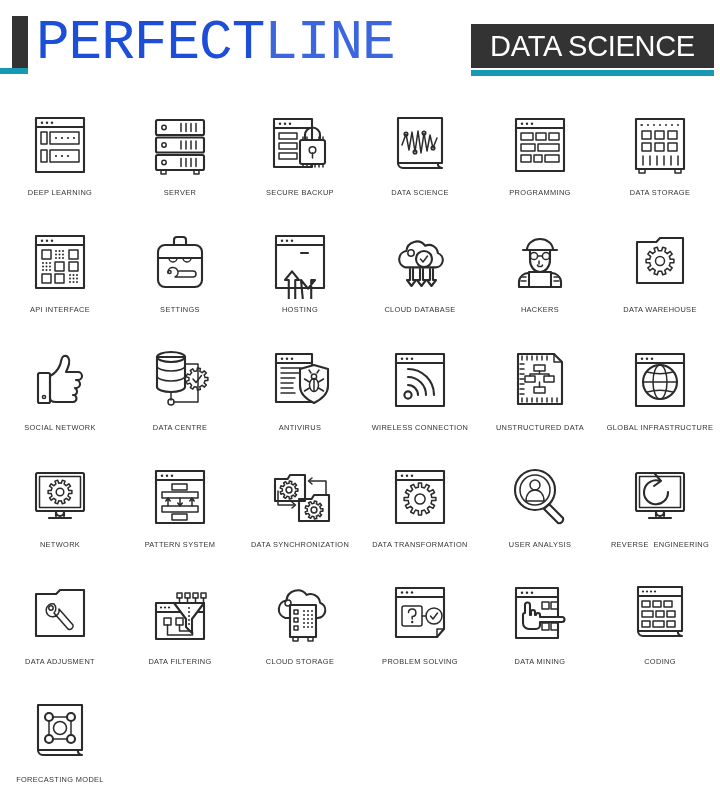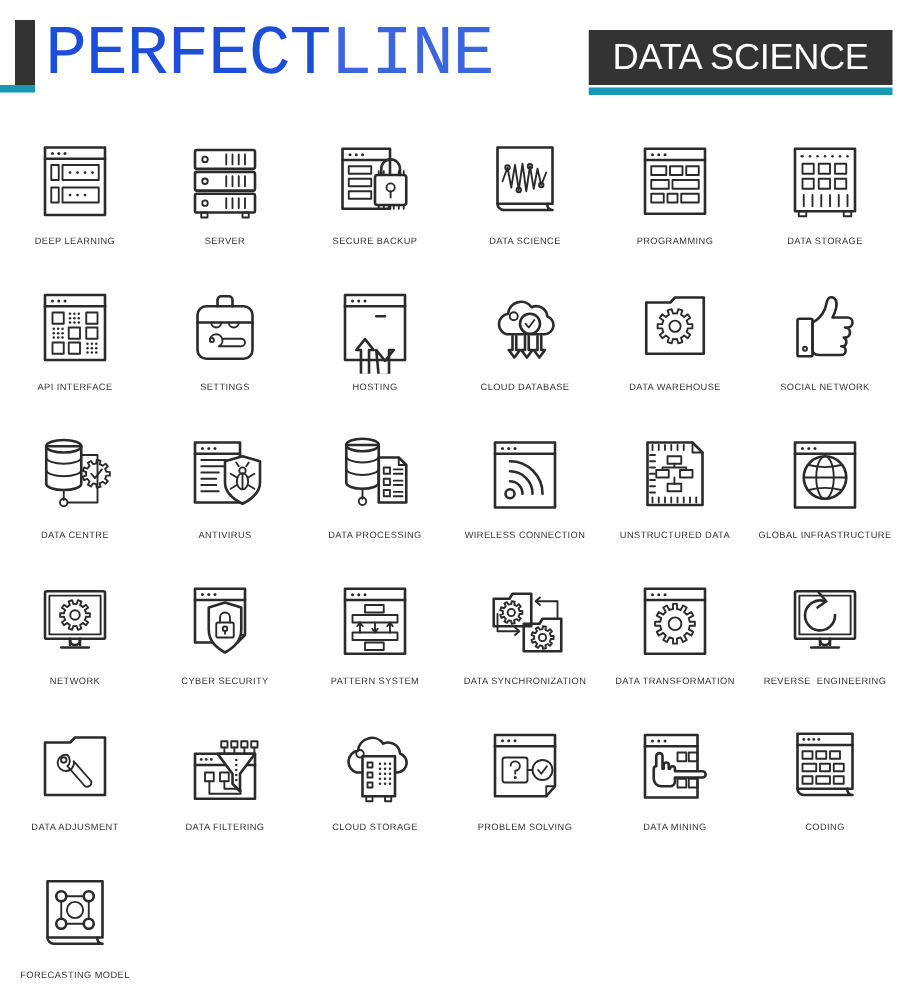--- a/index.html
+++ b/index.html
@@ -303,20 +303,38 @@
     <path class="ln" d="M27,44 l0,11 l-3,0 l4.5,6 l4.5,-6 l-3,0 l0,-11"></path>
     <path class="ln" d="M37,44 l0,11 l-3,0 l4.5,6 l4.5,-6 l-3,0 l0,-11"></path>
     <path class="ln" d="M47,44 l0,11 l-3,0 l4.5,6 l4.5,-6 l-3,0 l0,-11"></path>
           </svg>
         </div>
         <div class="cap">CLOUD DATABASE</div>
       </div>
       <div class="cell">
         <div class="icon-box">
           <svg viewBox="0 0 74 74" aria-hidden="true">
+            <path class="ln" d="M24,25 a13,11 0 0 1 26,0"></path>
+    <line class="ln" x1="20" y1="25" x2="54" y2="25"></line>
+    <path class="ln" d="M27,25 l0,10 a10,12 0 0 0 20,0 l0,-10"></path>
+    <circle class="ln-t" cx="31" cy="31" r="3.6"></circle>
+    <circle class="ln-t" cx="43" cy="31" r="3.6"></circle>
+    <line class="ln-t" x1="34.6" y1="31" x2="39.4" y2="31"></line>
+    <line class="ln-t" x1="27" y1="30" x2="27.4" y2="30"></line>
+    <path class="ln-t" d="M36,36 l0,3 M34.5,40 a2.5,1.6 0 0 0 5,0"></path>
+    <path class="ln" d="M16,62 l0,-6 a10,10 0 0 1 9,-8 l24,0 a10,10 0 0 1 9,8 l0,6 Z"></path>
+    <rect class="wh" x="26" y="47" width="22" height="15"></rect>
+    <path class="ln-t" d="M18,52 l5,0 M18,56 l5,0 M51,52 l5,0 M51,56 l5,0"></path>
+          </svg>
+        </div>
+        <div class="cap">HACKERS</div>
+      </div>
+      <div class="cell">
+        <div class="icon-box">
+          <svg viewBox="0 0 74 74" aria-hidden="true">
             <path class="ln" d="M14,58 L14,17 L33.32,17 L37,13 L60,13 L60,58 Z"></path>
             <path class="ln-t" d="M47.2,34.3L50.9,34.3L50.9,37.7L47.2,37.7A10.4,10.4 0 0 1 46.3,40.6L46.3,40.6L49.2,42.8L47.2,45.6L44.3,43.4A10.4,10.4 0 0 1 41.8,45.2L41.8,45.2L42.9,48.7L39.7,49.7L38.6,46.2A10.4,10.4 0 0 1 35.4,46.2L35.4,46.2L34.3,49.7L31.1,48.7L32.2,45.2A10.4,10.4 0 0 1 29.7,43.4L29.7,43.4L26.8,45.6L24.8,42.8L27.7,40.6A10.4,10.4 0 0 1 26.8,37.7L26.8,37.7L23.1,37.7L23.1,34.3L26.8,34.3A10.4,10.4 0 0 1 27.7,31.4L27.7,31.4L24.8,29.2L26.8,26.4L29.7,28.6A10.4,10.4 0 0 1 32.2,26.8L32.2,26.8L31.1,23.3L34.3,22.3L35.4,25.8A10.4,10.4 0 0 1 38.6,25.8L38.6,25.8L39.7,22.3L42.9,23.3L41.8,26.8A10.4,10.4 0 0 1 44.3,28.6L44.3,28.6L47.2,26.4L49.2,29.2L46.3,31.4A10.4,10.4 0 0 1 47.2,34.3Z"></path>
             <circle class="ln-t" cx="37" cy="36" r="4.5"></circle>
           </svg>
         </div>
         <div class="cap">DATA WAREHOUSE</div>
       </div>
       <div class="cell">
         <div class="icon-box">
           <svg viewBox="0 0 74 74" aria-hidden="true">
@@ -358,40 +376,20 @@
     <circle class="ln-t" cx="51" cy="33.5" r="2.6"></circle>
     <path class="ln-t" d="M48,30 l-2,-3 M54,30 l2,-3 M46.5,39 l-5,-3 M55.5,39 l5,-3 M46.5,45 l-5,3 M55.5,45 l5,3"></path>
     <path class="ln-t" d="M51,36 l0,12"></path>
           </svg>
         </div>
         <div class="cap">ANTIVIRUS</div>
       </div>
       <div class="cell">
         <div class="icon-box">
           <svg viewBox="0 0 74 74" aria-hidden="true">
-            <path class="ln" d="M14,13 L14,43
-     A13,5 0 0 0 40,43 L40,13 Z"></path>
-     <ellipse class="ln" cx="27" cy="13" rx="13" ry="5"></ellipse>
-            <path class="ln-t" d="M14,22 A13,5 0 0 0 40,22"></path>
-            <path class="ln-t" d="M14,32 A13,5 0 0 0 40,32"></path>
-            <path class="ln-t" d="M27,48 l0,8"></path>
-    <circle class="ln-t" cx="27" cy="58" r="3"></circle>
-    <path class="ln" d="M40,23 L56,23 L62,29 L62,59 L40,59 Z"></path>
-  <path class="ln-t" d="M56,23 L56,29 L62,29"></path>
-            <rect class="ln-t" x="44" y="31" width="5" height="5"></rect>
-    <rect class="ln-t" x="44" y="40" width="5" height="5"></rect>
-    <rect class="ln-t" x="44" y="49" width="5" height="5"></rect>
-    <path class="ln-t" d="M52,32.5 l7,0 M52,36 l7,0 M52,41.5 l7,0 M52,45 l7,0 M52,50.5 l7,0 M52,54 l7,0"></path>
-          </svg>
-        </div>
-        <div class="cap">DATA PROCESSING</div>
-      </div>
-      <div class="cell">
-        <div class="icon-box">
-          <svg viewBox="0 0 74 74" aria-hidden="true">
             <rect class="ln" x="13" y="11" width="48" height="52"></rect>
             <line class="ln" x1="13" y1="20" x2="61" y2="20"></line>
    <circle class="fl" cx="19" cy="15.8" r="1.2"></circle>
    <circle class="fl" cx="24" cy="15.8" r="1.2"></circle>
    <circle class="fl" cx="29" cy="15.8" r="1.2"></circle>
             <circle class="ln" cx="25" cy="52" r="3.6"></circle>
     <path class="ln" d="M25,42 a10,10 0 0 1 10,10"></path>
     <path class="ln" d="M25,34 a18,18 0 0 1 18,18"></path>
     <path class="ln" d="M25,26 a26,26 0 0 1 26,26"></path>
           </svg>
@@ -442,38 +440,20 @@
   <line class="ln" x1="26" y1="58" x2="48" y2="58"></line>
             <path class="ln-t" d="M45.8,30.6L48.9,30.5L48.9,33.5L45.8,33.4A8.9,8.9 0 0 1 44.9,36.0L44.9,36.0L47.5,37.8L45.8,40.2L43.2,38.3A8.9,8.9 0 0 1 41.1,39.9L41.1,39.9L42.1,42.9L39.3,43.8L38.3,40.8A8.9,8.9 0 0 1 35.7,40.8L35.7,40.8L34.7,43.8L31.9,42.9L32.9,39.9A8.9,8.9 0 0 1 30.8,38.3L30.8,38.3L28.2,40.2L26.5,37.8L29.1,36.0A8.9,8.9 0 0 1 28.2,33.4L28.2,33.4L25.1,33.5L25.1,30.5L28.2,30.6A8.9,8.9 0 0 1 29.1,28.0L29.1,28.0L26.5,26.2L28.2,23.8L30.8,25.7A8.9,8.9 0 0 1 32.9,24.1L32.9,24.1L31.9,21.1L34.7,20.2L35.7,23.2A8.9,8.9 0 0 1 38.3,23.2L38.3,23.2L39.3,20.2L42.1,21.1L41.1,24.1A8.9,8.9 0 0 1 43.2,25.7L43.2,25.7L45.8,23.8L47.5,26.2L44.9,28.0A8.9,8.9 0 0 1 45.8,30.6Z"></path>
             <circle class="ln-t" cx="37" cy="32" r="3.8"></circle>
           </svg>
         </div>
         <div class="cap">NETWORK</div>
       </div>
       <div class="cell">
         <div class="icon-box">
           <svg viewBox="0 0 74 74" aria-hidden="true">
-            <path class="ln" d="M13,11 L53,11 L53,48 L47,54 L13,54 Z"></path>
-    <path class="ln-t" d="M53,48 l-6,0 l0,6"></path>
-    <line class="ln" x1="13" y1="20" x2="53" y2="20"></line>
-    <circle class="fl" cx="19" cy="15.5" r="1.2"></circle>
-            <circle class="fl" cx="24" cy="15.5" r="1.2"></circle>
-    <circle class="fl" cx="29" cy="15.5" r="1.2"></circle>
-    <path class="wh" d="M24,26 l13,-4 l13,4 l0,18 c0,10 -8,15 -13,18 c-5,-3 -13,-8 -13,-18 Z"></path>
-    <rect class="ln-t" x="30" y="38" width="14" height="12" rx="1.5"></rect>
-    <path class="ln-t" d="M33,38 v-4 a4,4 0 0 1 8,0 v4"></path>
-    <circle class="ln-t" cx="37" cy="43" r="1.8"></circle>
-    <path class="ln-t" d="M37,44.5 l0,2.5"></path>
-          </svg>
-        </div>
-        <div class="cap">CYBER SECURITY</div>
-      </div>
-      <div class="cell">
-        <div class="icon-box">
-          <svg viewBox="0 0 74 74" aria-hidden="true">
             <rect class="ln" x="13" y="11" width="48" height="52"></rect>
             <line class="ln" x1="13" y1="20" x2="61" y2="20"></line>
    <circle class="fl" cx="19" cy="15.8" r="1.2"></circle>
    <circle class="fl" cx="24" cy="15.8" r="1.2"></circle>
    <circle class="fl" cx="29" cy="15.8" r="1.2"></circle>
             <rect class="ln-t" x="29" y="24" width="15" height="6"></rect>
     <rect class="ln-t" x="19" y="32" width="36" height="6"></rect>
     <rect class="ln-t" x="19" y="46" width="36" height="6"></rect>
     <rect class="ln-t" x="29" y="54" width="15" height="6"></rect>
     <path class="ln-t" d="M25,46 l0,-8 M25,38 l-2.2,3 M25,38 l2.2,3"></path>
@@ -506,20 +486,32 @@
             <rect class="ln" x="13" y="11" width="48" height="52"></rect>
             <line class="ln" x1="13" y1="20" x2="61" y2="20"></line>
    <circle class="fl" cx="19" cy="15.8" r="1.2"></circle>
    <circle class="fl" cx="24" cy="15.8" r="1.2"></circle>
    <circle class="fl" cx="29" cy="15.8" r="1.2"></circle>
             <path class="ln-t" d="M48.7,37.4L52.9,37.4L52.9,40.6L48.7,40.6A11.8,11.8 0 0 1 48.0,43.5L48.0,43.5L51.6,45.5L50.0,48.4L46.4,46.3A11.8,11.8 0 0 1 44.3,48.4L44.3,48.4L46.4,52.0L43.5,53.6L41.5,50.0A11.8,11.8 0 0 1 38.6,50.7L38.6,50.7L38.6,54.9L35.4,54.9L35.4,50.7A11.8,11.8 0 0 1 32.5,50.0L32.5,50.0L30.5,53.6L27.6,52.0L29.7,48.4A11.8,11.8 0 0 1 27.6,46.3L27.6,46.3L24.0,48.4L22.4,45.5L26.0,43.5A11.8,11.8 0 0 1 25.3,40.6L25.3,40.6L21.1,40.6L21.1,37.4L25.3,37.4A11.8,11.8 0 0 1 26.0,34.5L26.0,34.5L22.4,32.5L24.0,29.6L27.6,31.7A11.8,11.8 0 0 1 29.7,29.6L29.7,29.6L27.6,26.0L30.5,24.4L32.5,28.0A11.8,11.8 0 0 1 35.4,27.3L35.4,27.3L35.4,23.1L38.6,23.1L38.6,27.3A11.8,11.8 0 0 1 41.5,28.0L41.5,28.0L43.5,24.4L46.4,26.0L44.3,29.6A11.8,11.8 0 0 1 46.4,31.7L46.4,31.7L50.0,29.6L51.6,32.5L48.0,34.5A11.8,11.8 0 0 1 48.7,37.4Z"></path>
             <circle class="ln-t" cx="37" cy="39" r="5.1"></circle>
           </svg>
         </div>
         <div class="cap">DATA TRANSFORMATION</div>
+      </div>
+      <div class="cell">
+        <div class="icon-box">
+          <svg viewBox="0 0 74 74" aria-hidden="true">
+            <circle class="ln" cx="32" cy="30" r="20"></circle>
+    <circle class="ln-t" cx="32" cy="30" r="15"></circle>
+    <circle class="ln-t" cx="32" cy="25" r="5"></circle>
+    <path class="ln-t" d="M23,41 c0,-7 4,-11 9,-11 c5,0 9,4 9,11 Z"></path>
+    <path class="ln" d="M46,44 L60,58 a4,4 0 0 1 -5,5 L41,49 Z"></path>
+          </svg>
+        </div>
+        <div class="cap">USER ANALYSIS</div>
       </div>
       <div class="cell">
         <div class="icon-box">
           <svg viewBox="0 0 74 74" aria-hidden="true">
             <rect class="ln" x="13" y="13" width="48" height="38" rx="1.5"></rect>
   <rect class="ln-t" x="16.5" y="16.5" width="41" height="31"></rect>
   <path class="ln" d="M33,51 l0,5 M41,51 l0,5"></path>
   <path class="ln" d="M33,52 a4,4 0 0 0 8,0"></path>
   <line class="ln" x1="26" y1="58" x2="48" y2="58"></line>
             <path class="ln" d="M45,32 a12,12 0 1 1 -8,-11"></path>

